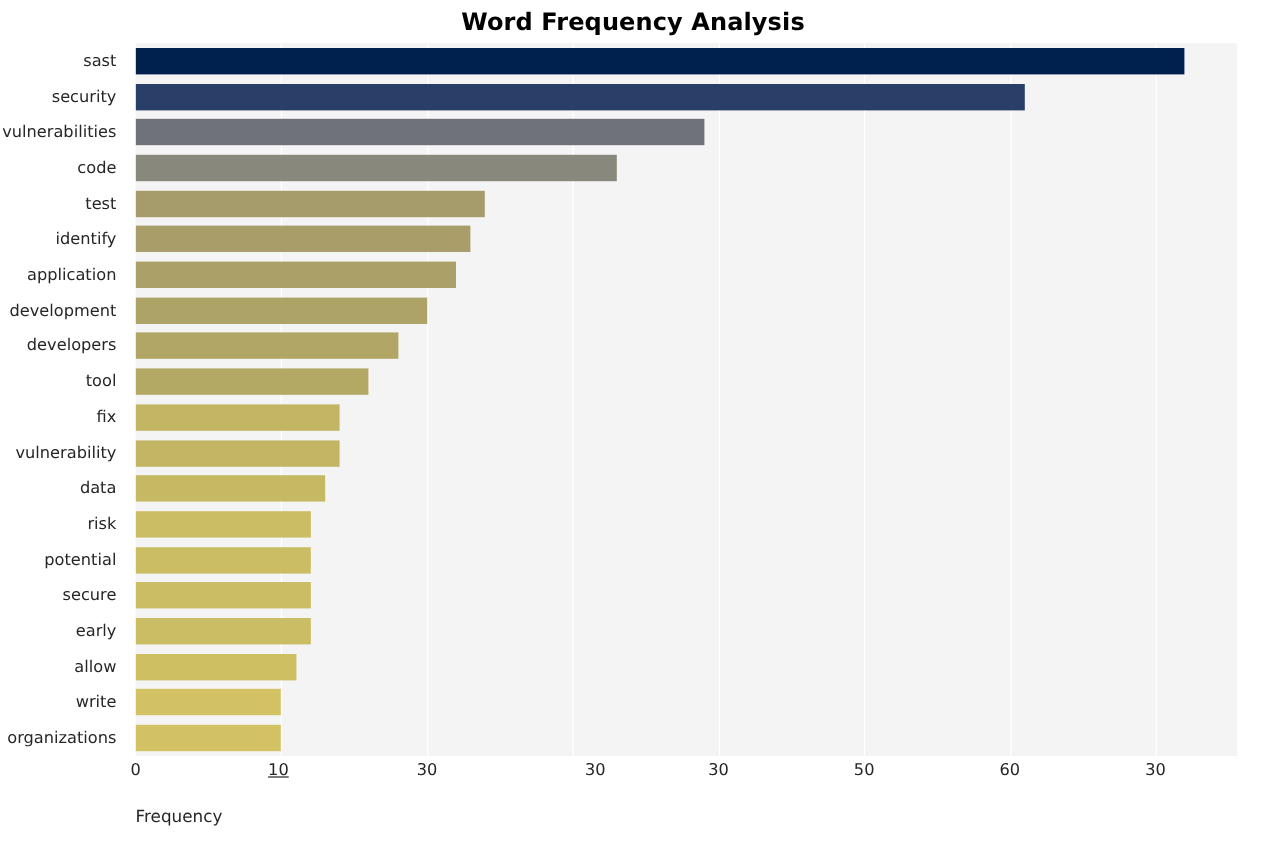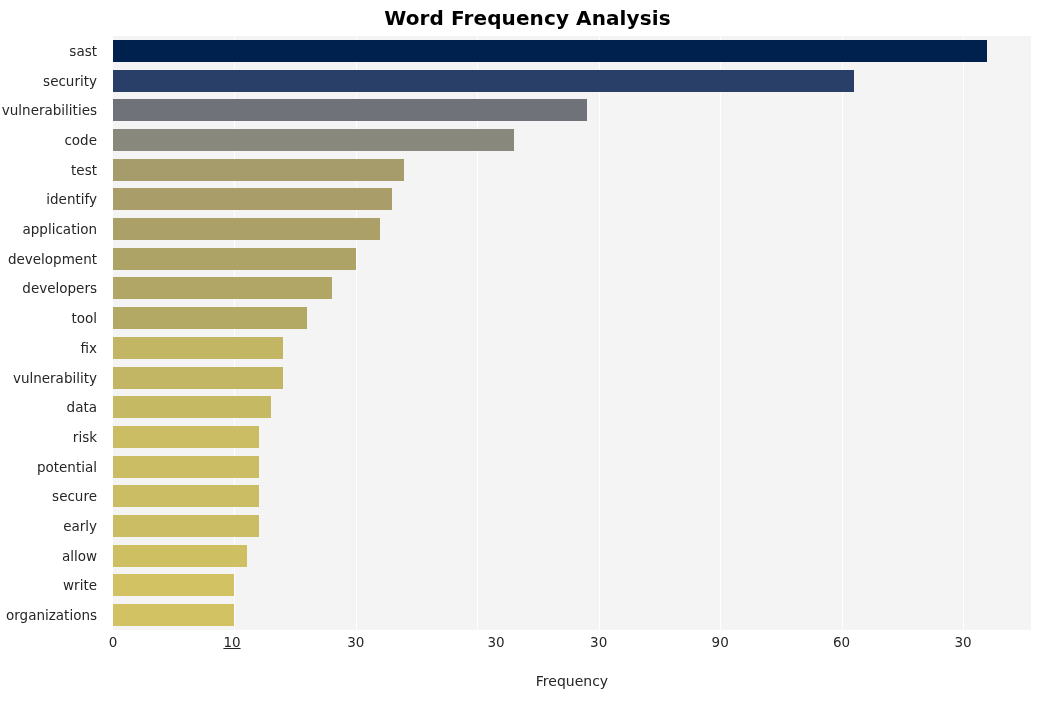--- a/index.html
+++ b/index.html
@@ -99,21 +99,20 @@
     color: #262626;
     transform: translateX(-50%);
     white-space: nowrap;
   }
 
   #xlabel {
     position: absolute;
     left: 113px;
     top: 673px;
     width: 918px;
-    text-align: center;
     font-size: 14px;
     color: #262626;
   }
 </style>
 </head>
 <body>
 
 <div id="figure">
 
   <div id="chart-title">Word Frequency Analysis</div>
@@ -173,20 +172,20 @@
       <div class="ytick" style="top: 510.75px; padding-right: 8px;">allow</div>
       <div class="ytick" style="top: 540.45px; padding-right: 8px;">write</div>
       <div class="ytick" style="top: 570.15px; padding-right: 8px;">organizations</div>
     </div>
   <div id="xtick-layer">
       <div class="xtick" style="left: 0px;">0</div>
       <div class="xtick" style="left: 119px; text-decoration: underline;">10</div>
       <div class="xtick" style="left: 242.857px;">30</div>
       <div class="xtick" style="left: 383px;">30</div>
       <div class="xtick" style="left: 485.714px;">30</div>
-      <div class="xtick" style="left: 607.143px;">90</div>
+      <div class="xtick" style="left: 607.143px;">50</div>
       <div class="xtick" style="left: 728.571px;">60</div>
       <div class="xtick" style="left: 850px;">30</div>
     </div>
 
   <div id="xlabel">Frequency</div>
 
 </div>
 
 </body></html>

